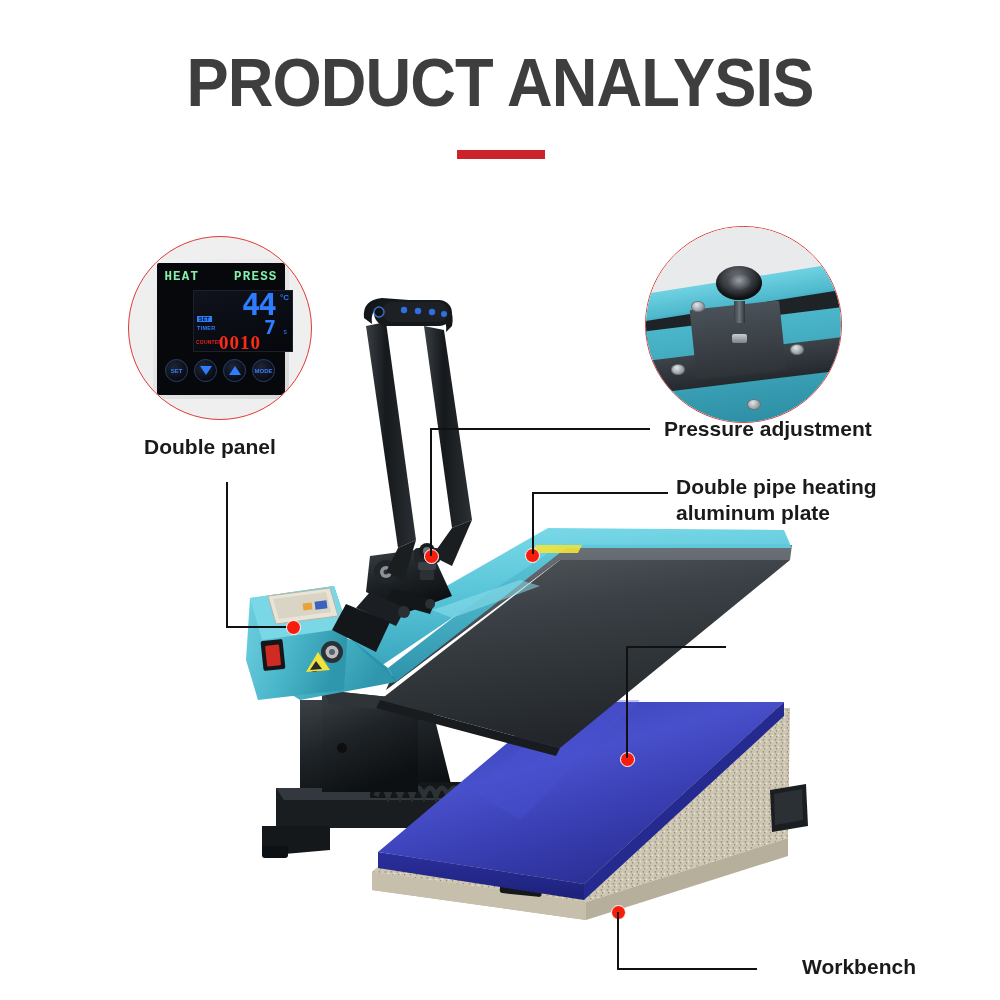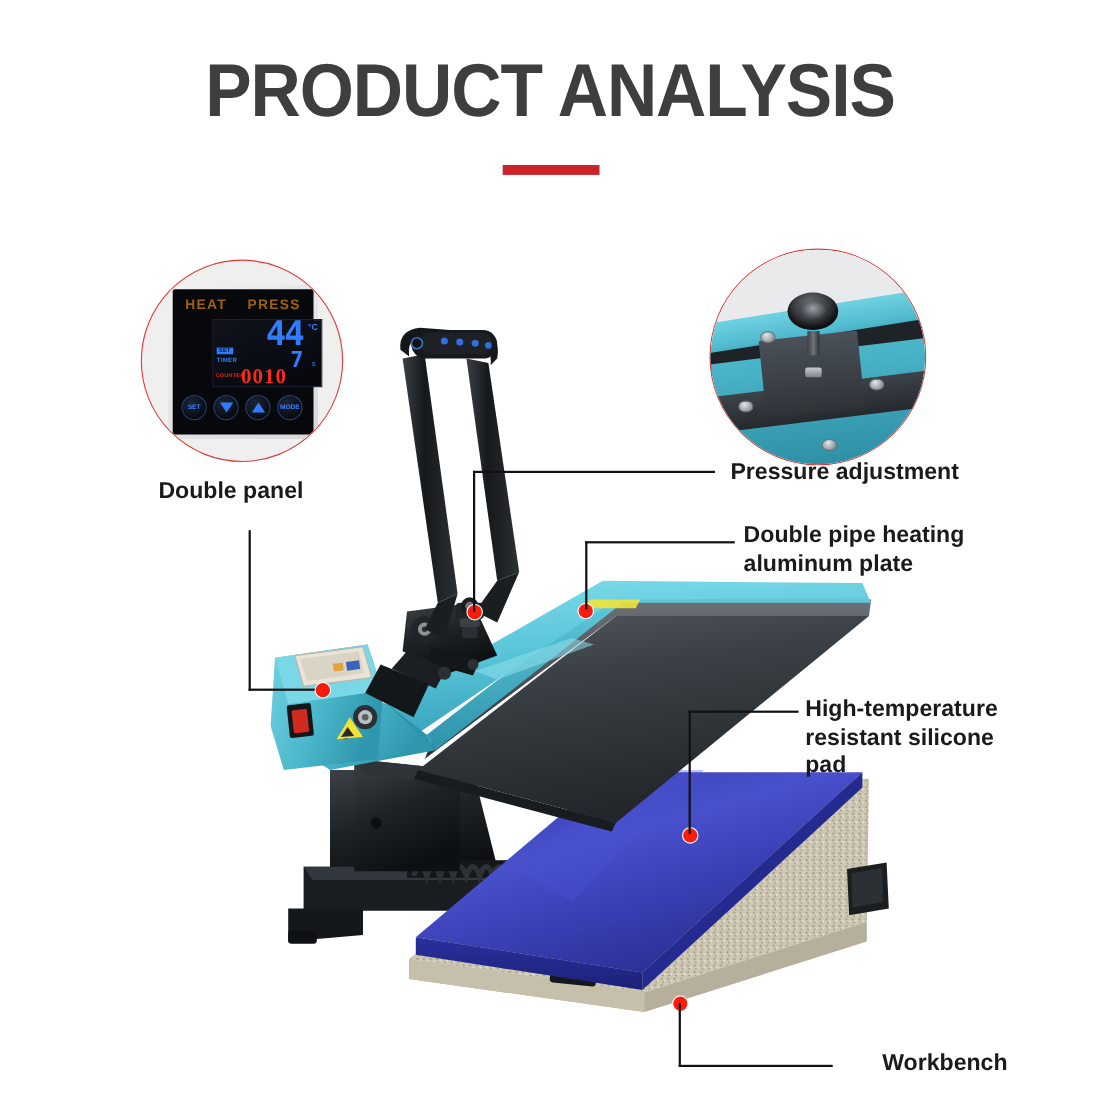--- a/index.html
+++ b/index.html
@@ -40,22 +40,22 @@
     position:absolute;left:24px;top:22px;width:136px;height:140px;
     background:linear-gradient(145deg,#f2f2f2,#d8d8d8);
     border-radius:3px;padding:3px;box-sizing:border-box;
   }
   .cp-face{
     position:absolute;left:4px;top:4px;right:4px;bottom:4px;
     background:#07080c;border-radius:2px;
   }
   .cp-hdr{
     position:absolute;left:0;top:7px;width:100%;text-align:center;
-    color:#a16207;font-size:12.5px;font-weight:bold;letter-spacing:1.2px;
-    font-family:Liberation Sans, sans-serif;
+    color:#86efac;font-size:12.5px;font-weight:bold;letter-spacing:1.2px;
+    font-family:Liberation Mono, monospace;
   }
   .cp-screen{
     position:absolute;left:14px;top:27px;width:100px;height:62px;
     background:linear-gradient(160deg,#10131d,#05070c);
     border:1px solid #1b2030;box-sizing:border-box;margin-left:22px;
   }
   .cp-temp{
     position:absolute;right:17px;top:-2px;
     color:#2f7dff;font-size:31px;font-weight:bold;line-height:1;
     font-family:"DejaVu Sans Mono", monospace;letter-spacing:-2px;
@@ -401,22 +401,19 @@
 
   <div class="dot" style="left:525px;top:548px;"></div>
   <div class="line" style="left:532px;top:492px;width:2px;height:62px;"></div>
   <div class="line" style="left:532px;top:492px;width:136px;height:2px;"></div>
   <div class="lbl" style="left:676px;top:474px;font-size:21px;">Double pipe heating
 aluminum plate</div>
 
   <div class="dot" style="left:620px;top:752px;"></div>
   <div class="line" style="left:626px;top:646px;width:2px;height:112px;"></div>
   <div class="line" style="left:626px;top:646px;width:100px;height:2px;"></div>
-  <div class="lbl" style="left:732px;top:632px;font-size:21px;">High-temperature
-resistant silicone
-pad</div>
 
   <div class="dot" style="left:611px;top:905px;"></div>
   <div class="line" style="left:617px;top:912px;width:2px;height:58px;"></div>
   <div class="line" style="left:617px;top:968px;width:140px;height:2px;"></div>
   <div class="lbl" style="left:766px;top:954px;font-size:21px;margin-left:36px;">Workbench</div>
 
 </div>
 
 </body></html>

